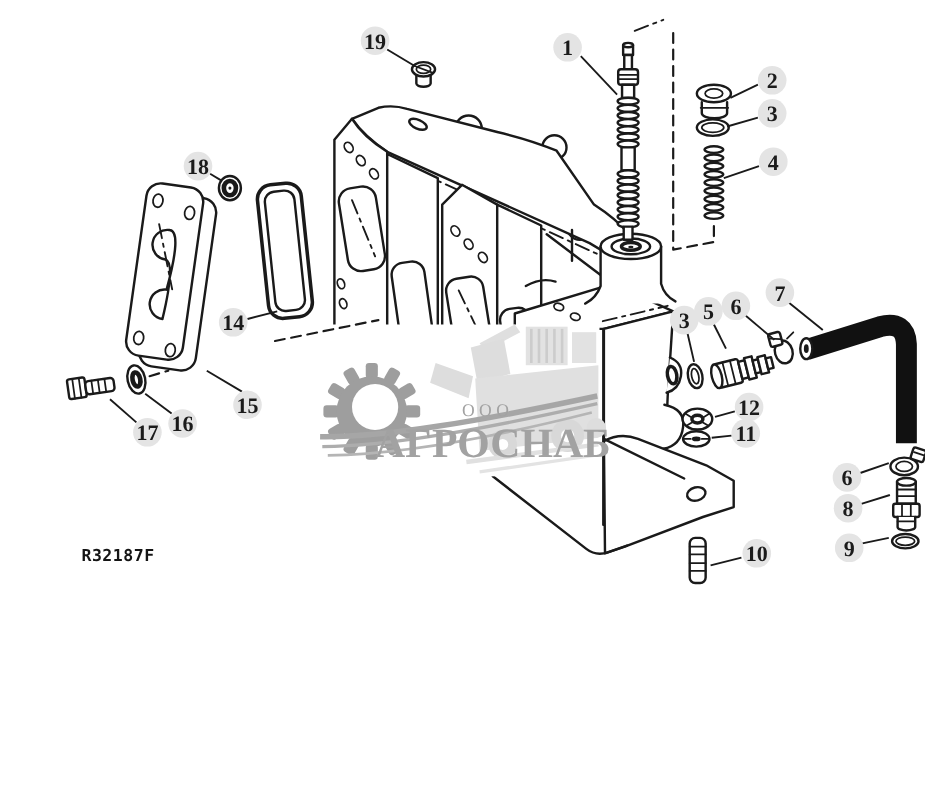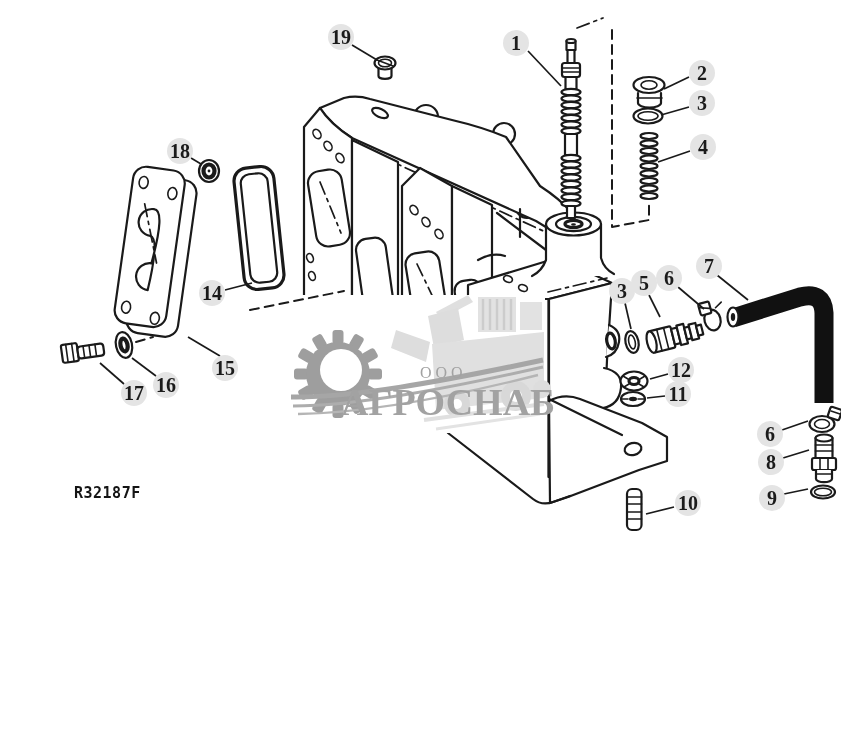--- a/index.html
+++ b/index.html
@@ -14,21 +14,21 @@
   .heavy{stroke-width:4.2;}
   .dark{fill:var(--line,#1a1a1a);stroke:none;}
   .dd{stroke-dasharray:13 5 3 5;stroke-width:1.7;fill:none;}
   .dash{stroke-dasharray:9 6;stroke-width:2;fill:none;}
   .hose{stroke:var(--hose,#111);stroke-width:19;fill:none;stroke-linejoin:round;stroke-linecap:butt;}
   .leader{stroke:var(--line,#1a1a1a);stroke-width:1.7;}
   .callout-circle{fill:var(--callout-fill,#e4e4e4);}
   .callout-num{font:700 20px "Liberation Serif",serif;fill:var(--callout-text,#1b1b1b);text-anchor:middle;}
   .wm-name{font:700 38px "Liberation Serif",serif;fill:var(--watermark-text,#a2a2a2);letter-spacing:0px;}
   .wm-prefix{font:400 16px "Liberation Serif",serif;fill:var(--watermark-text,#a2a2a2);letter-spacing:4px;}
-  .drawing-number{position:absolute;left:74px;top:484px;font:700 15px "DejaVu Sans Mono",monospace;
+  .drawing-number{position:absolute;left:74px;top:496px;font:700 15px "DejaVu Sans Mono",monospace;
                   color:#141414;letter-spacing:.5px;text-align:right;}
 </style>
 </head>
 <body>
 
 <div class="canvas">
 <svg id="scene" width="841" height="731" viewBox="0 0 841 731">
 
   <g>
 

